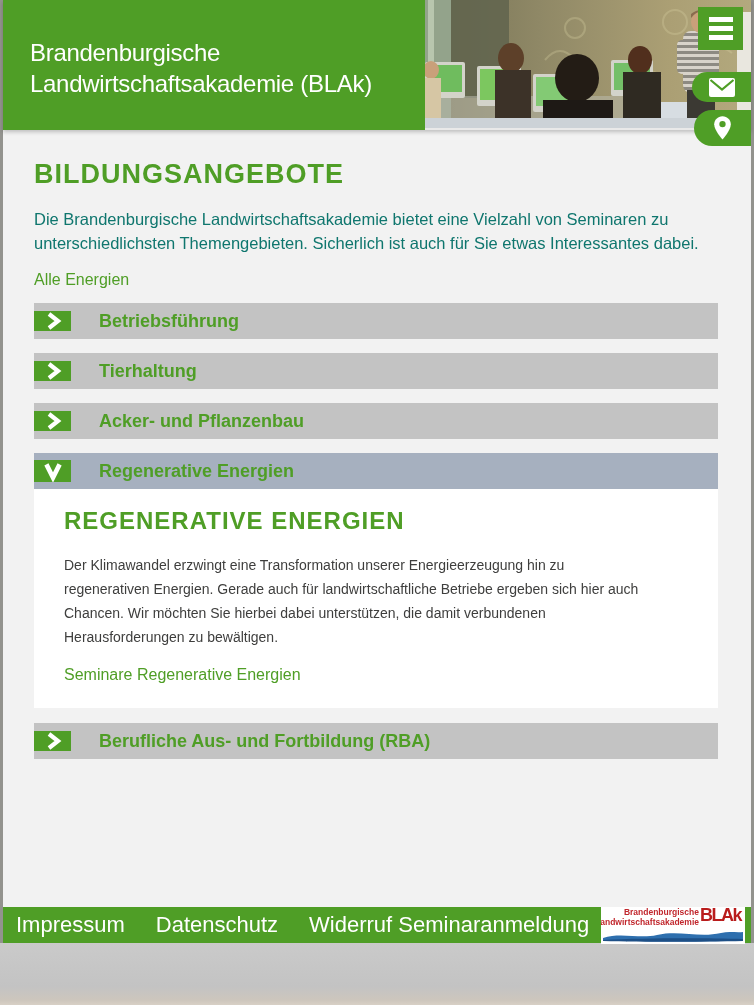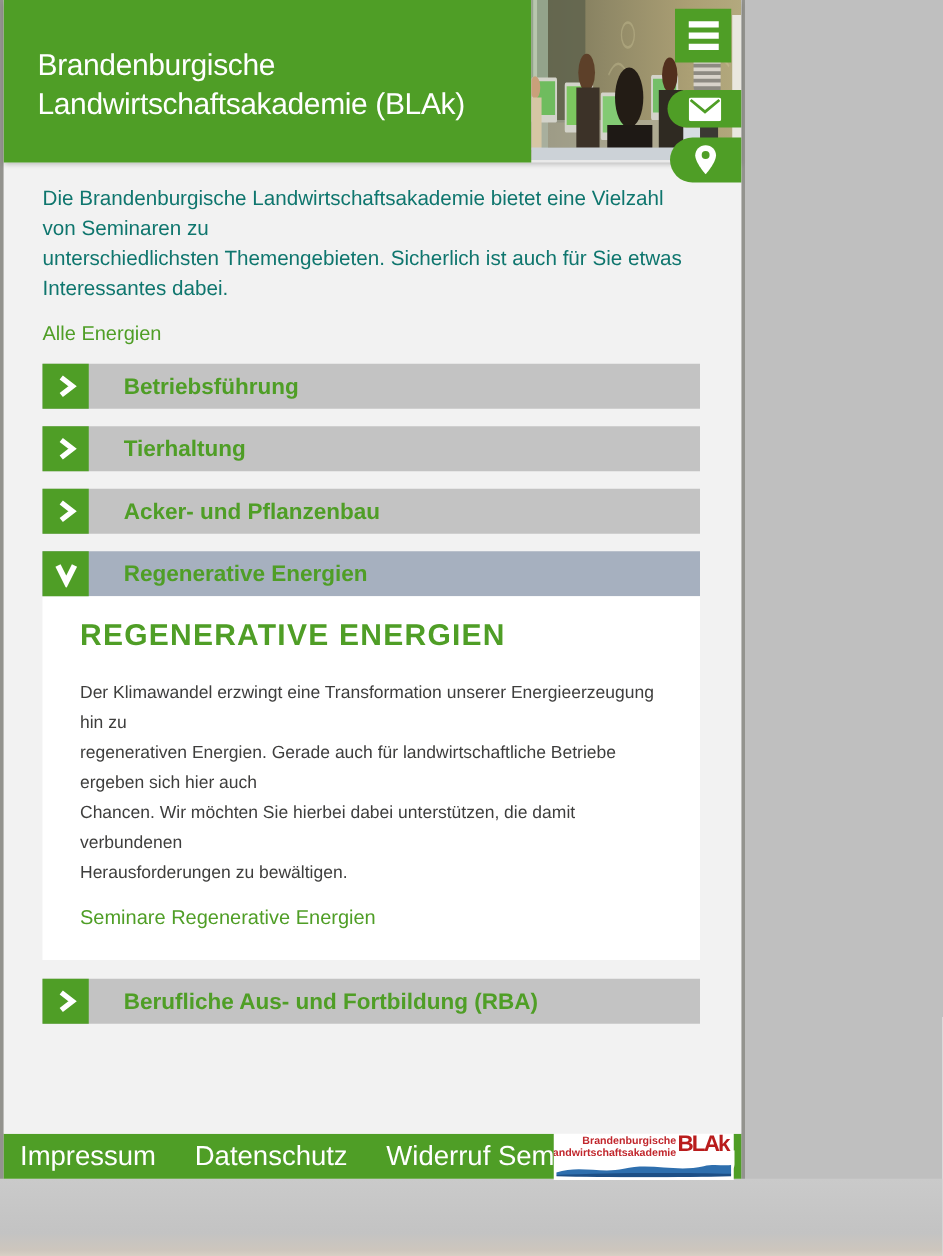--- a/index.html
+++ b/index.html
@@ -3,21 +3,21 @@
 <meta charset="utf-8">
 <style>
   * { box-sizing: border-box; margin: 0; padding: 0; }
   html,body { width: 754px; }
   body {
     font-family: "Liberation Sans", "DejaVu Sans", sans-serif;
     background: #bfbfbf;
     width: 754px; height: 1005px; overflow: hidden;
   }
   .page {
-    width: 596px; height: 943px;
+    width: 754px; height: 943px;
     border-left: 3px solid rgba(30,30,20,0.45);
     border-right: 3px solid rgba(30,30,20,0.45);
     background: #f2f2f2;
     display: flex; flex-direction: column;
     position: relative;
   }
   
   .hdr {
     position: relative; height: 130px; flex: none;
     background: #e9e9e9; z-index: 2;
@@ -49,21 +49,21 @@
   .intro {
     margin: 17px 33px 0 31px;
     color: #0f766e; font-size: 16.5px; line-height: 24px;
     white-space: pre-line;
   }
   a.green-link { color: #4f9e26; text-decoration: none; cursor: pointer; }
   .all-link { display: inline-block; margin: 15px 0 0 31px; font-size: 16px; line-height: 19px; }
   .acc { margin: 14px 33px 0 31px; }
   .row {
     display: flex; height: 36px; background: #c3c3c3;
-    margin-bottom: 14px; cursor: pointer;
+    margin-bottom: 14px; cursor: pointer; align-items: center;
   }
   .row .sq {
     width: 37px; flex: none; background: #4f9e26;
     display: flex; align-items: center; justify-content: center;
   }
   .row .lbl {
     padding-left: 28px; color: #4f9e26;
     font-size: 18px; font-weight: 700; line-height: 36px;
   }
   .row.active { background: #a6b0bf; margin-bottom: 0; }
@@ -178,20 +178,21 @@
 
     <button class="hbtn btn-pin" type="button">
       <svg width="19" height="26" viewBox="0 0 24 32">
         <path d="M12 1C6 1 1.5 5.6 1.5 11.3 1.5 19 12 30.5 12 30.5s10.5-11.5 10.5-19.2C22.5 5.6 18 1 12 1z" fill="#ffffff"></path>
         <circle cx="12" cy="11" r="4" fill="#4f9e26"></circle>
       </svg>
     </button>
   </div>
 
   <div class="main">
+    <h2>BILDUNGSANGEBOTE</h2>
     <p class="intro">Die Brandenburgische Landwirtschaftsakademie bietet eine Vielzahl von Seminaren zu
 unterschiedlichsten Themengebieten. Sicherlich ist auch für Sie etwas Interessantes dabei.</p>
     <a class="green-link all-link">Alle Energien</a>
 
     <div class="acc">
 
       <div class="row">
         <span class="sq">
           <svg width="20" height="20" viewBox="0 0 20 20">
             <polyline points="6,3 15,10 6,17" fill="none" stroke="#ffffff" stroke-width="4.2"></polyline>

